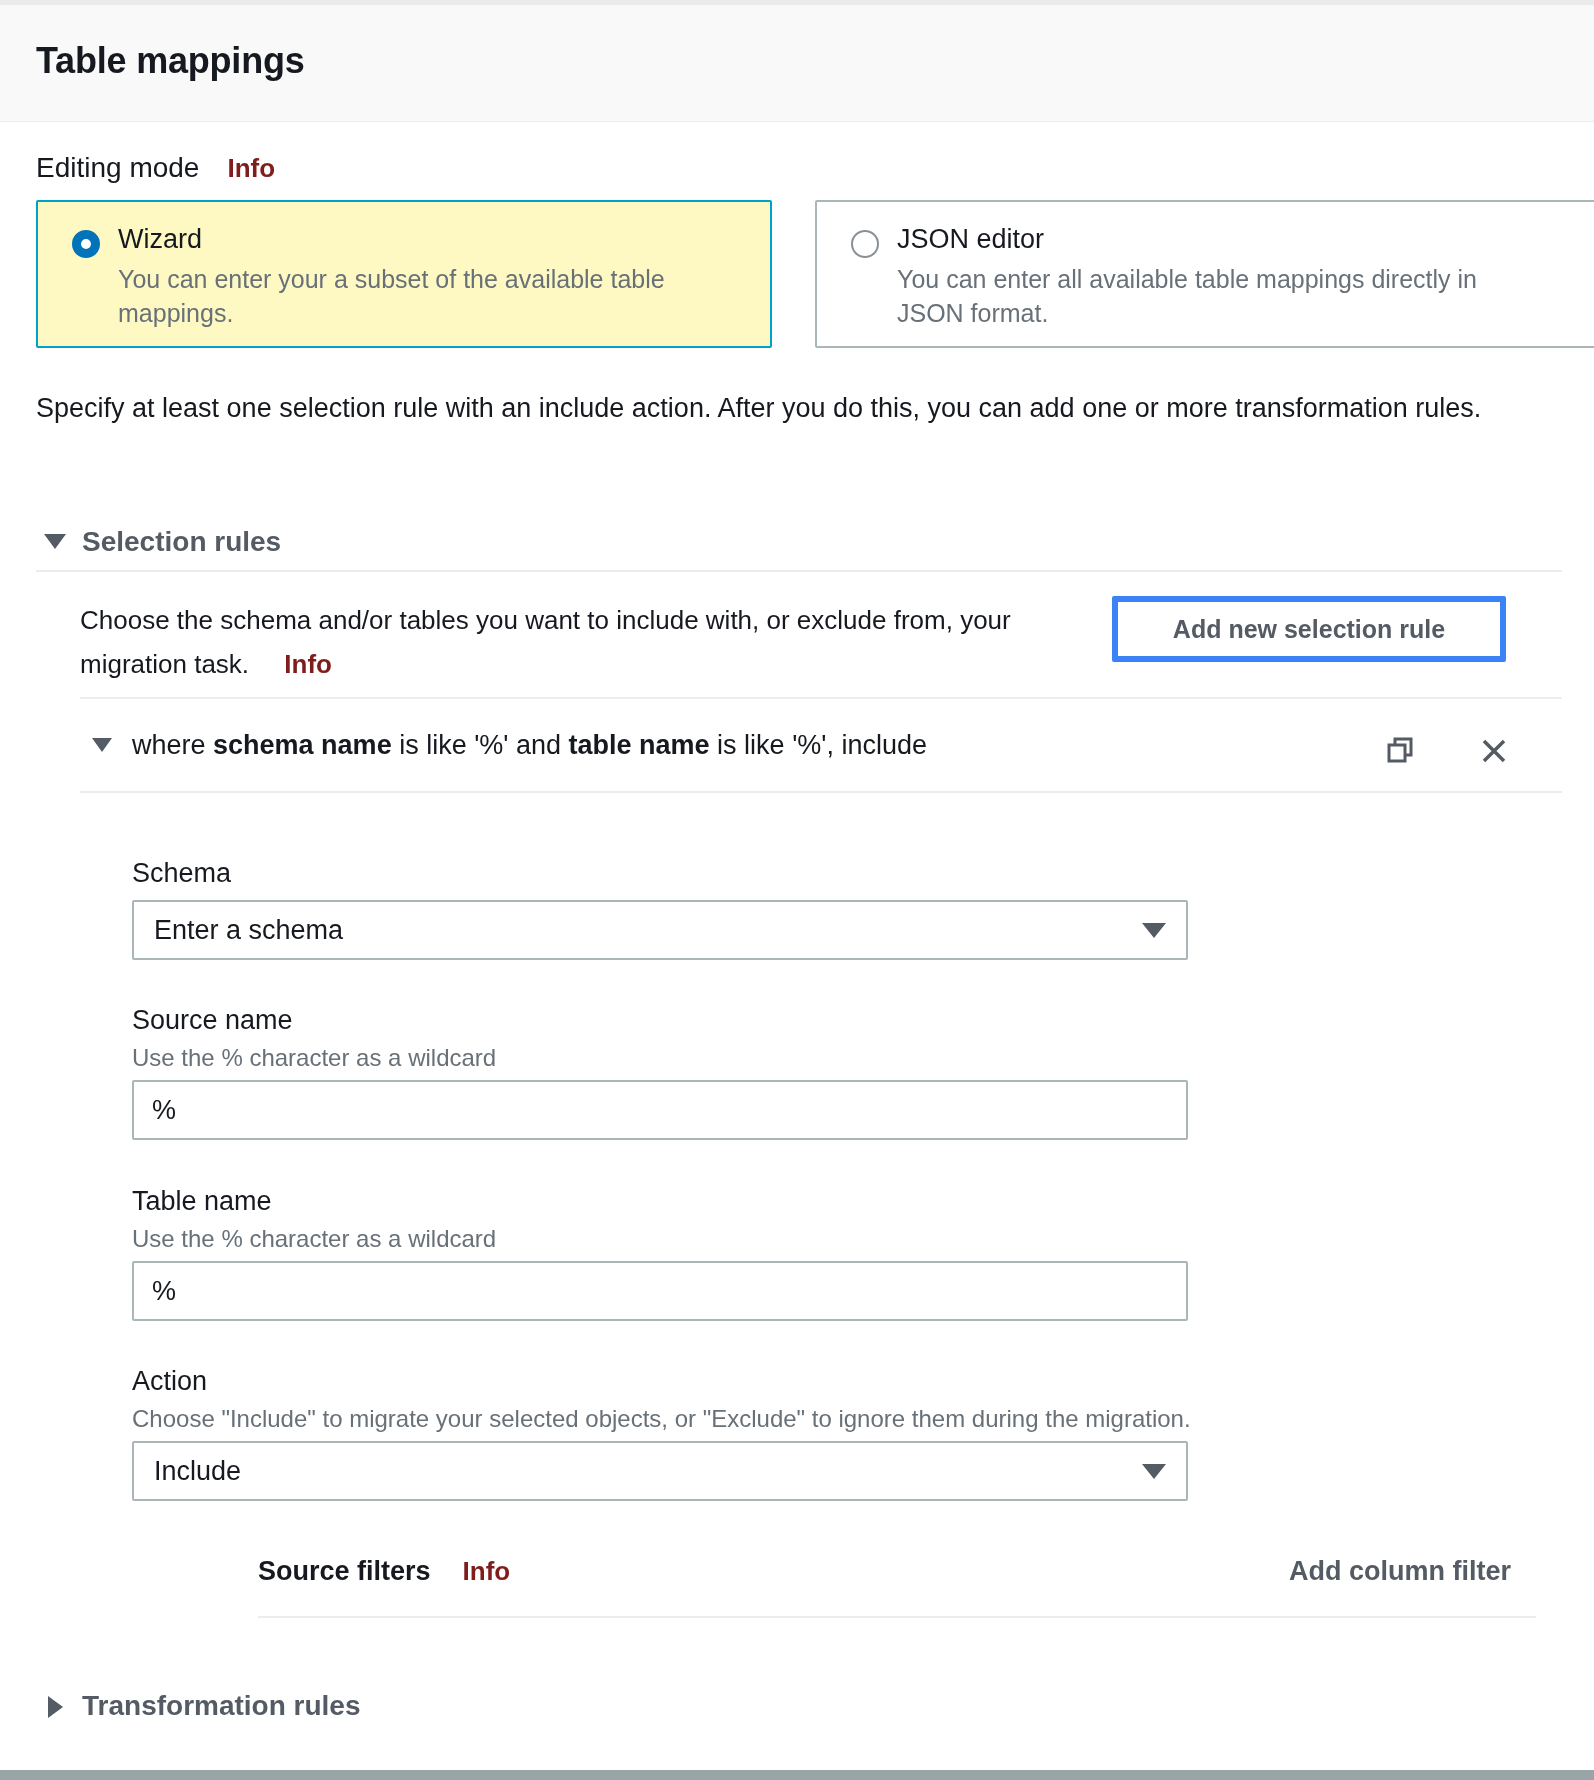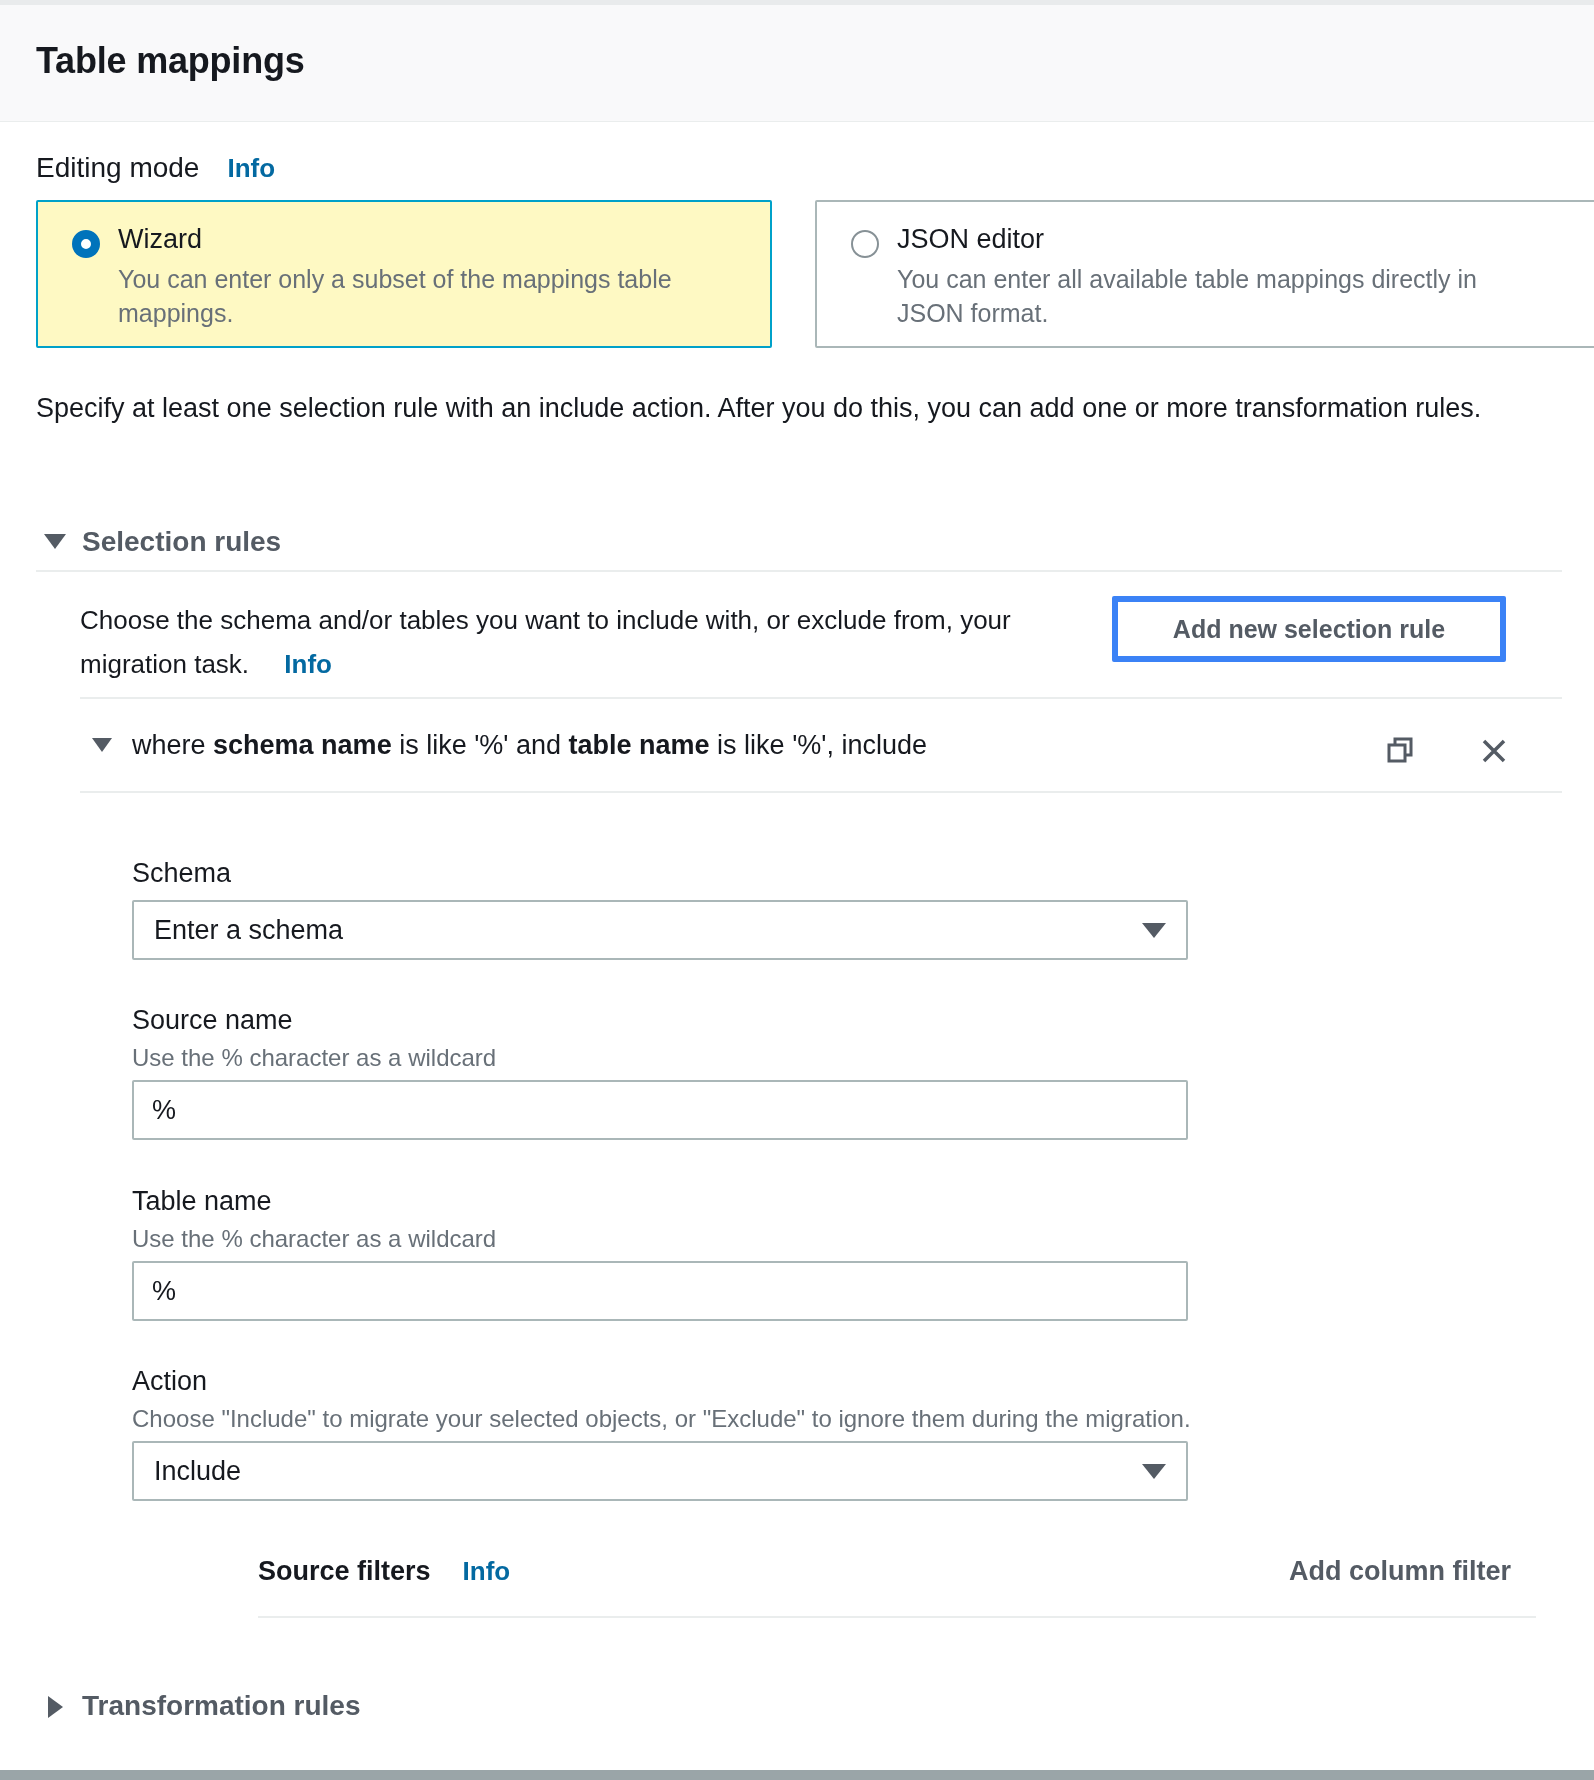--- a/index.html
+++ b/index.html
@@ -13,21 +13,21 @@
   }
   .abs { position: absolute; }
 
   
   .top-strip { left:0; top:0; width:1594px; height:5px; background:#e9ebec; }
   .page-header { left:0; top:5px; width:1594px; height:117px; background:#f9f9fa; border-bottom:1px solid #eaeded; }
   .page-title { left:36px; top:40px; font-size:36px; font-weight:700; color:#16191f; letter-spacing:-0.2px; }
 
   
   .editing-row { left:36px; top:152px; font-size:28px; color:#16191f; }
-  .info-link { color:#0369a1; font-weight:700; font-size:26px; text-decoration:none; cursor:pointer;text-align:center; }
+  .info-link { color:#7f1d1d; font-weight:700; font-size:26px; text-decoration:none; cursor:pointer;text-align:center; }
   .editing-row .info-link { margin-left:28px; }
 
   
   .tile { top:200px; height:148px; border-radius:2px; background:#ffffff; border:2px solid #aab7b8; cursor:pointer; }
   .tile.selected { border-color:#00a1c9; background:#fef9c3; }
   .tile-wizard { left:36px; width:736px; }
   .tile-json { left:815px; width:820px; }
   .radio { left:34px; top:28px; width:28px; height:28px; border-radius:50%; background:#ffffff; }
   .radio.checked { border:9px solid #0073bb; }
   .radio.unchecked { border:2px solid #879196; }
@@ -92,21 +92,21 @@
 <div class="abs page-header"></div>
 <div class="abs page-title">Table mappings</div>
 
 <div class="abs editing-row">
   <span>Editing mode</span><a class="info-link">Info</a>
 </div>
 
 <div class="abs tile tile-wizard selected">
   <span class="abs radio checked"></span>
   <div class="abs tile-label">Wizard</div>
-  <div class="abs tile-desc">You can enter only a subset of the mappings table mappings.</div>
+  <div class="abs tile-desc">You can enter your a subset of the available table mappings.</div>
 </div>
 
 <div class="abs tile tile-json">
   <span class="abs radio unchecked"></span>
   <div class="abs tile-label">JSON editor</div>
   <div class="abs tile-desc">You can enter all available table mappings directly in JSON format.</div>
 </div>
 
 <div class="abs intro">Specify at least one selection rule with an include action. After you do this, you can add one or more transformation rules.</div>
 

